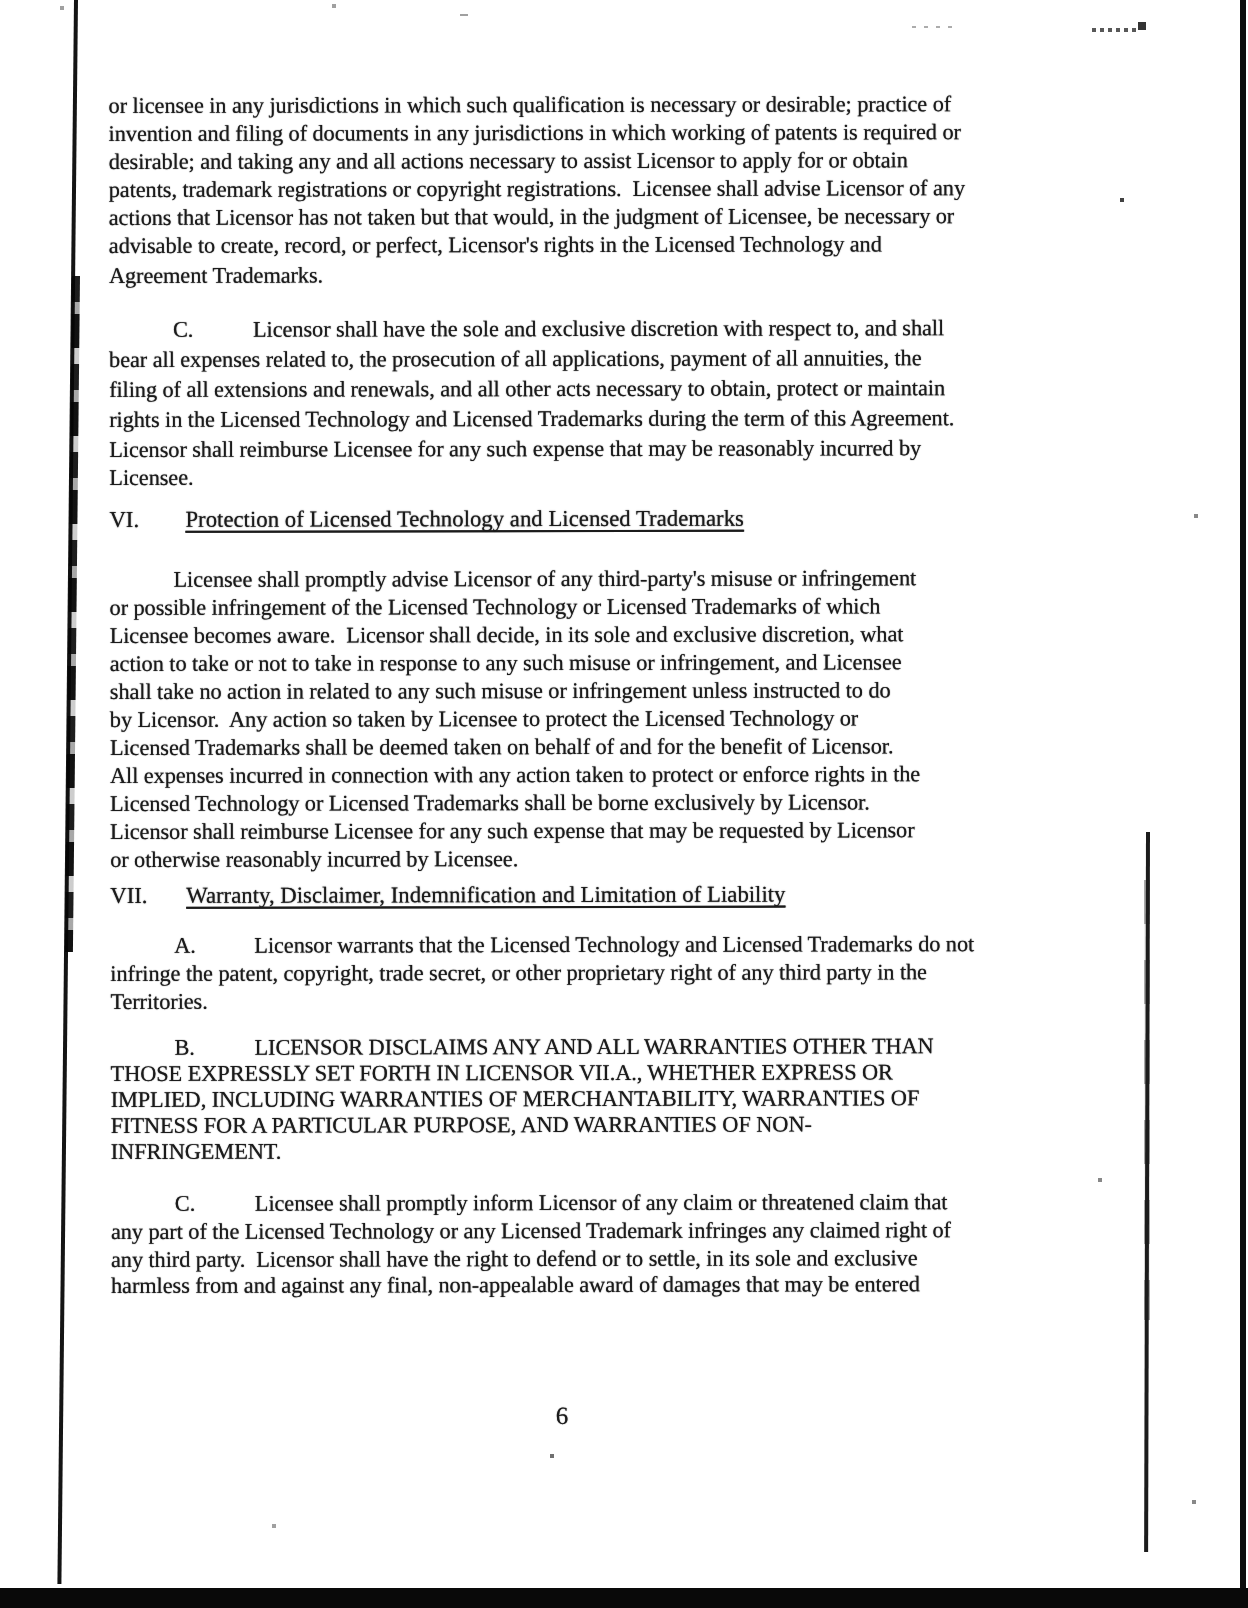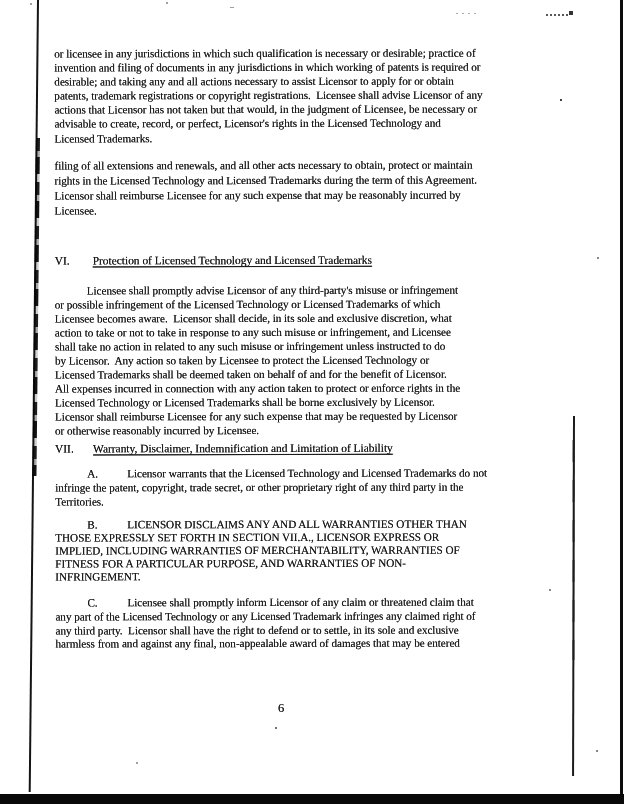--- a/index.html
+++ b/index.html
@@ -77,23 +77,25 @@
   <div class="bottom-bar"></div>
 
   <div class="textcol">
       <div class="block paragraph" style="top: 46px;">
         <div class="line"><span>or licensee in any jurisdictions in which such qualification is necessary or desirable; practice of</span></div>
         <div class="line"><span>invention and filing of documents in any jurisdictions in which working of patents is required or</span></div>
         <div class="line"><span>desirable; and taking any and all actions necessary to assist Licensor to apply for or obtain</span></div>
         <div class="line"><span>patents, trademark registrations or copyright registrations.  Licensee shall advise Licensor of any</span></div>
         <div class="line"><span>actions that Licensor has not taken but that would, in the judgment of Licensee, be necessary or</span></div>
         <div class="line"><span>advisable to create, record, or perfect, Licensor's rights in the Licensed Technology and</span></div>
-        <div class="line"><span>Licensed Trademarks.</span></div>
+        <div class="line"><span>Agreement Trademarks.</span></div>
       </div>
       <div class="block paragraph" style="top: 158px; --lh: 14.9px;">
+        <div class="line"><span class="pm">C.</span><span>Licensor shall have the sole and exclusive discretion with respect to, and shall</span></div>
+        <div class="line"><span>bear all expenses related to, the prosecution of all applications, payment of all annuities, the</span></div>
         <div class="line"><span>filing of all extensions and renewals, and all other acts necessary to obtain, protect or maintain</span></div>
         <div class="line"><span>rights in the Licensed Technology and Licensed Trademarks during the term of this Agreement.</span></div>
         <div class="line"><span>Licensor shall reimburse Licensee for any such expense that may be reasonably incurred by</span></div>
         <div class="line"><span>Licensee.</span></div>
       </div>
       <div class="block heading" style="top: 254px;"><span class="hm">VI.</span><span class="ht">Protection of Licensed Technology and Licensed Trademarks</span></div>
       <div class="block paragraph" style="top: 283px; --lh: 14px;">
         <div class="line ind"><span>Licensee shall promptly advise Licensor of any third-party's misuse or infringement</span></div>
         <div class="line"><span>or possible infringement of the Licensed Technology or Licensed Trademarks of which</span></div>
         <div class="line"><span>Licensee becomes aware.  Licensor shall decide, in its sole and exclusive discretion, what</span></div>
@@ -107,21 +109,21 @@
         <div class="line"><span>or otherwise reasonably incurred by Licensee.</span></div>
       </div>
       <div class="block heading" style="top: 442px;"><span class="hm">VII.</span><span class="ht">Warranty, Disclaimer, Indemnification and Limitation of Liability</span></div>
       <div class="block paragraph" style="top: 466px; --lh: 14px;">
         <div class="line"><span class="pm">A.</span><span>Licensor warrants that the Licensed Technology and Licensed Trademarks do not</span></div>
         <div class="line"><span>infringe the patent, copyright, trade secret, or other proprietary right of any third party in the</span></div>
         <div class="line"><span>Territories.</span></div>
       </div>
       <div class="block paragraph" style="top: 518px; --lh: 13.1px;">
         <div class="line"><span class="pm">B.</span><span>LICENSOR DISCLAIMS ANY AND ALL WARRANTIES OTHER THAN</span></div>
-        <div class="line"><span>THOSE EXPRESSLY SET FORTH IN SECTION VII.A., LICENSOR EXPRESS OR</span></div>
+        <div class="line"><span>THOSE EXPRESSLY SET FORTH IN LICENSOR VII.A., WHETHER EXPRESS OR</span></div>
         <div class="line"><span>IMPLIED, INCLUDING WARRANTIES OF MERCHANTABILITY, WARRANTIES OF</span></div>
         <div class="line"><span>FITNESS FOR A PARTICULAR PURPOSE, AND WARRANTIES OF NON-</span></div>
         <div class="line"><span>INFRINGEMENT.</span></div>
       </div>
       <div class="block paragraph" style="top: 596px; --lh: 13.8px;">
         <div class="line"><span class="pm">C.</span><span>Licensee shall promptly inform Licensor of any claim or threatened claim that</span></div>
         <div class="line"><span>any part of the Licensed Technology or any Licensed Trademark infringes any claimed right of</span></div>
         <div class="line"><span>any third party.  Licensor shall have the right to defend or to settle, in its sole and exclusive</span></div>
         <div class="line"><span>harmless from and against any final, non-appealable award of damages that may be entered</span></div>
       </div>

